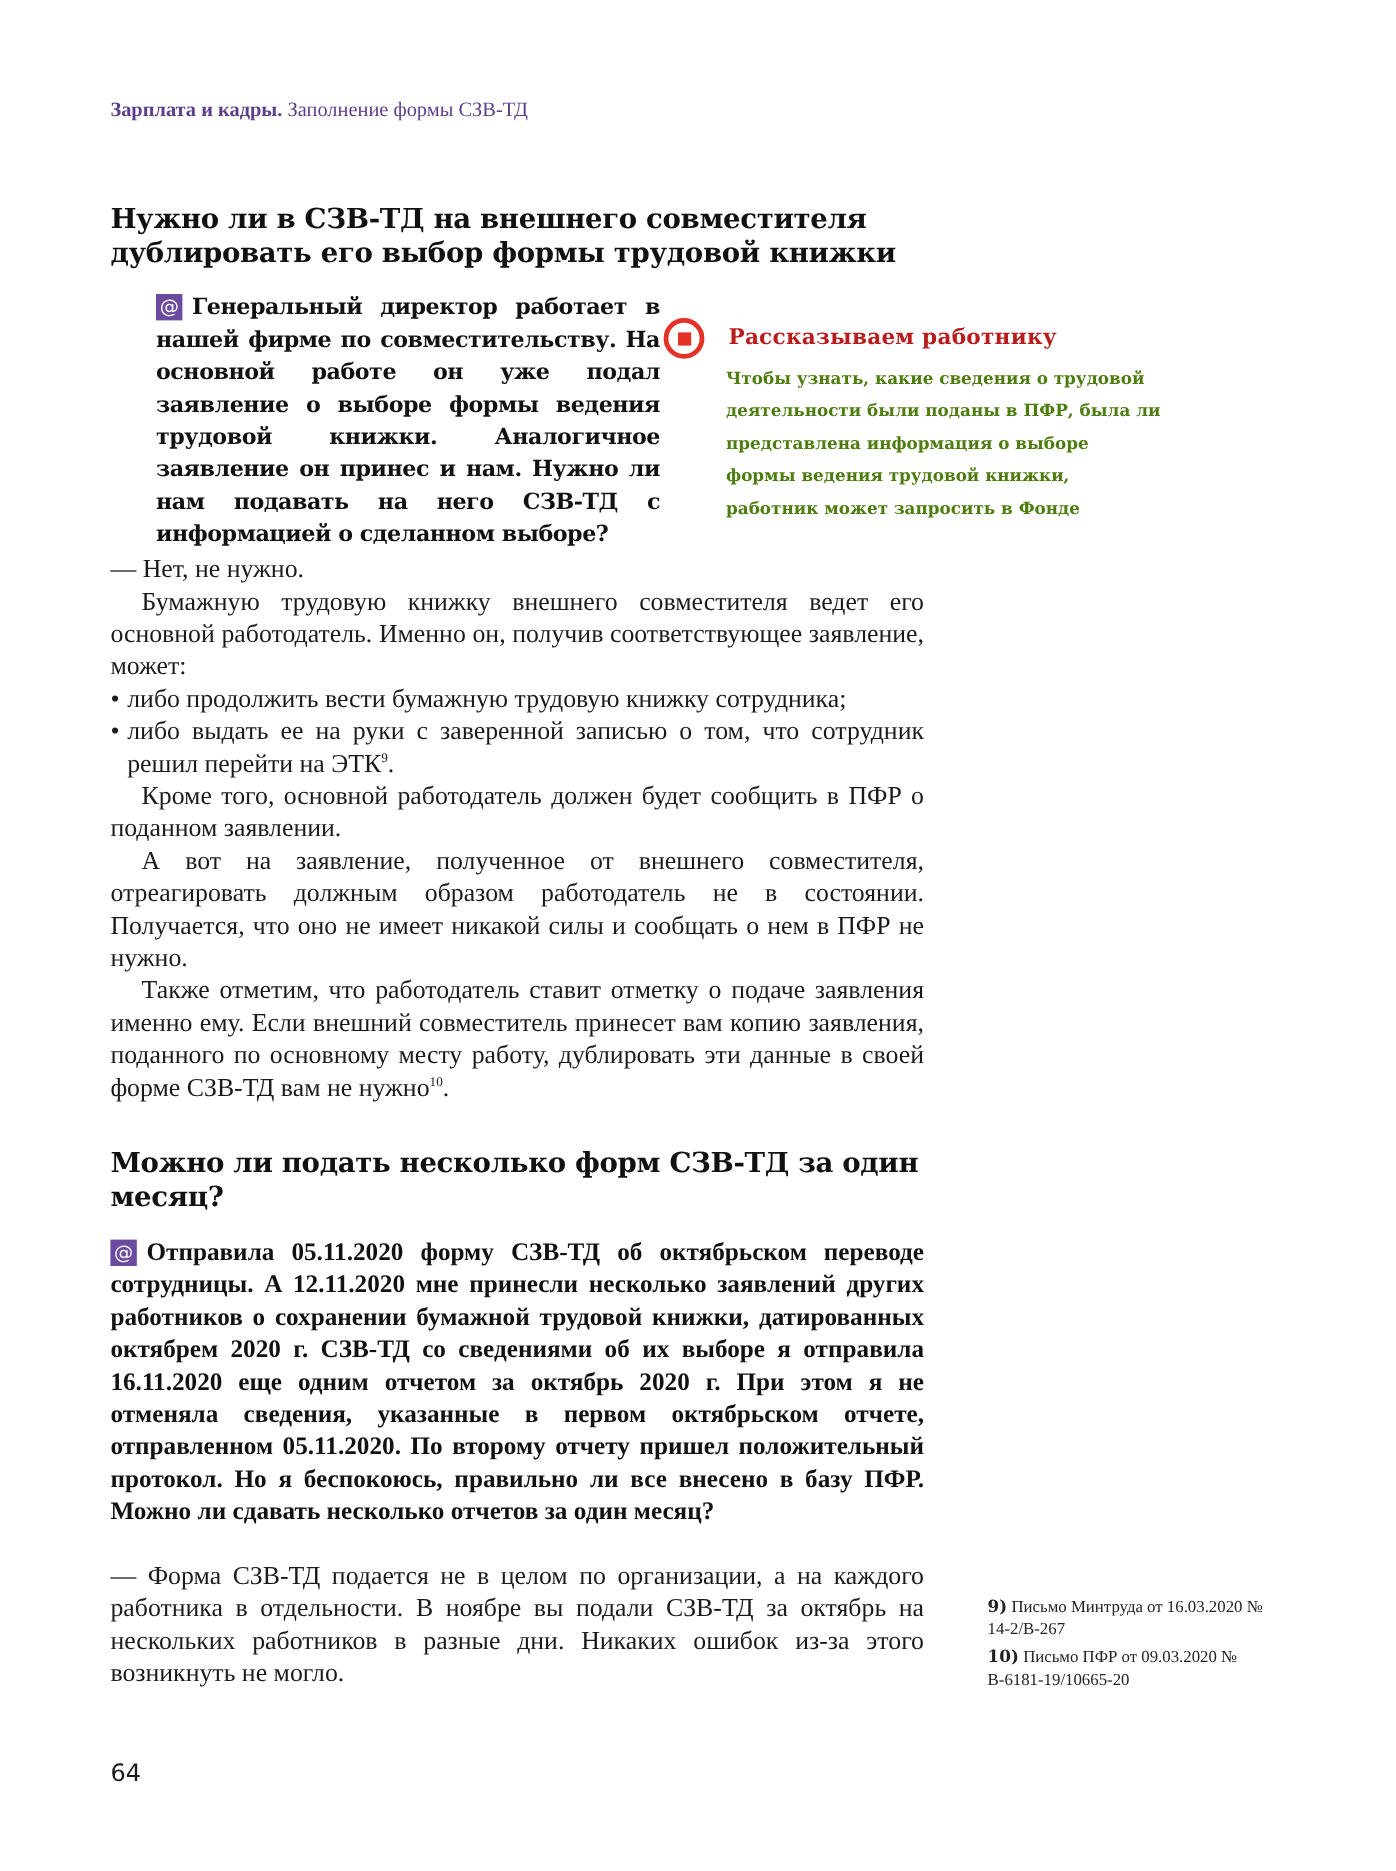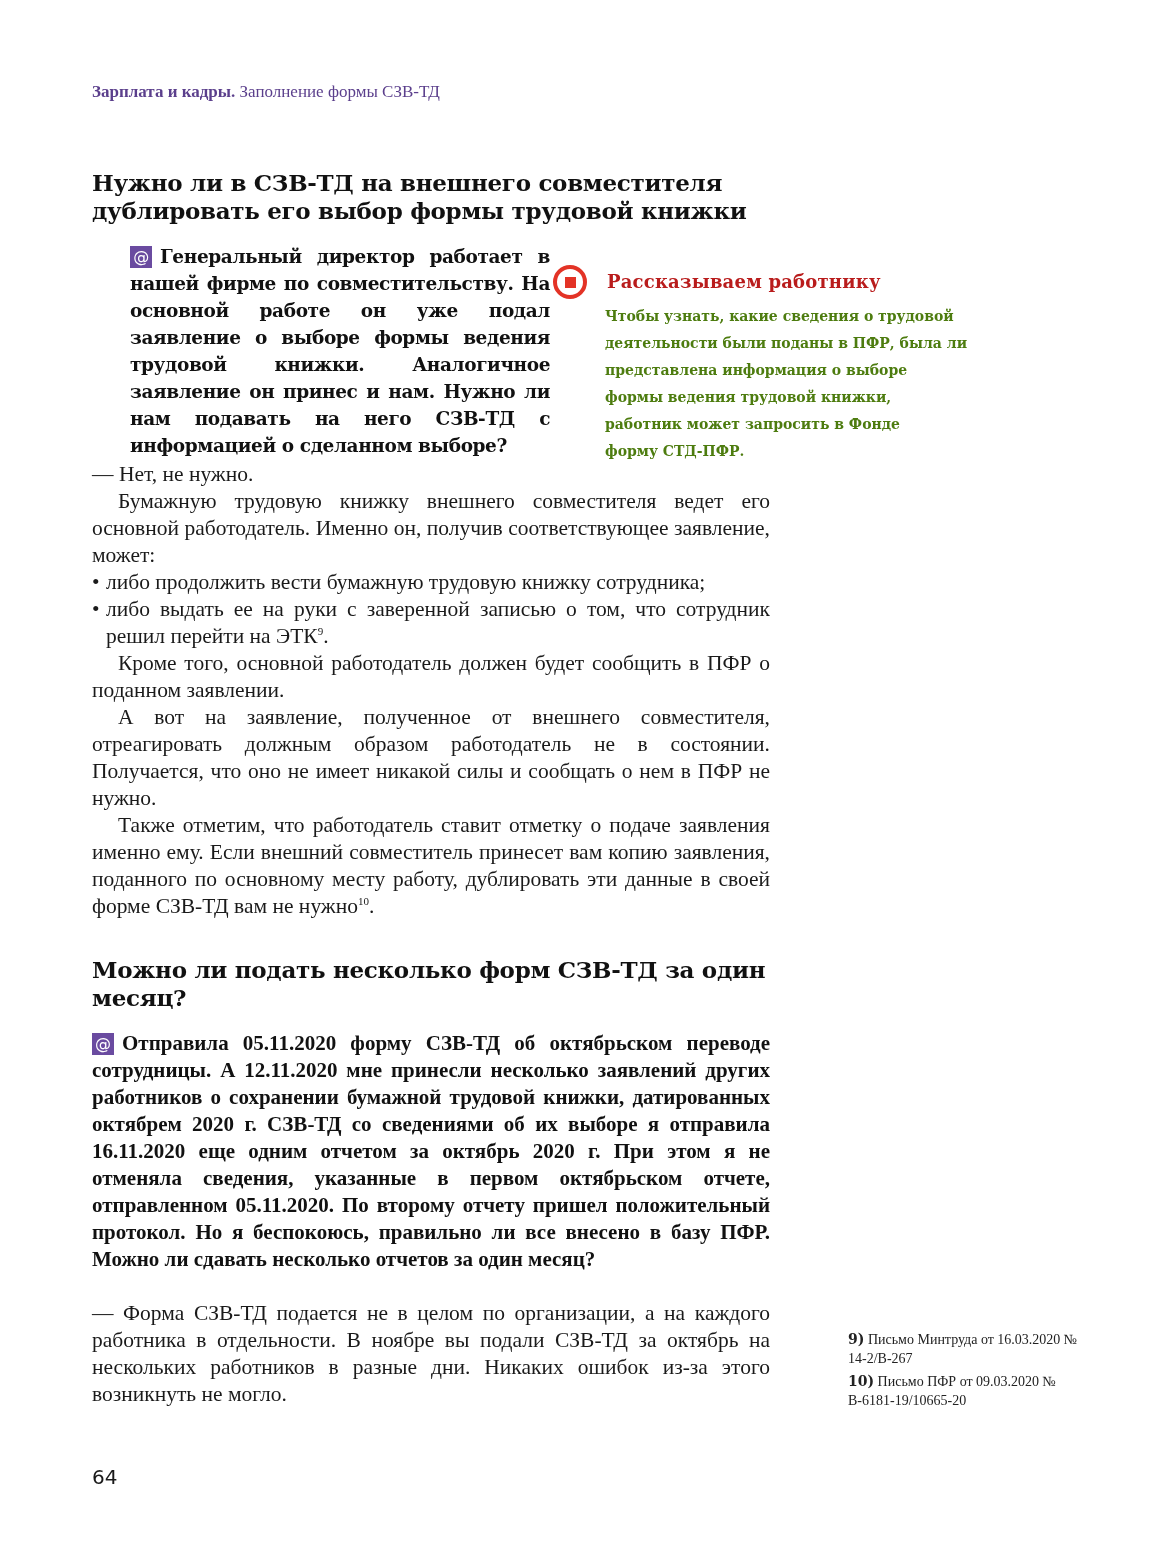--- a/index.html
+++ b/index.html
@@ -40,21 +40,21 @@
   .sb-text { position: absolute; left: 52px; top: 38px; width: 390px; font-family: "DejaVu Serif", serif;
              font-weight: bold; font-size: 14px; line-height: 27px; color: #4d7c0f; }
   .sb-text span { display: block; white-space: nowrap; }
 
   .q2 { position: absolute; left: 92px; top: 1030px; width: 678px;
         font-family: "Liberation Serif", serif; font-weight: bold; font-size: 21px; line-height: 27px;
         text-align: justify; color: #111; }
 
   .answer2 { position: absolute; left: 92px; top: 1300px; width: 678px; }
 
-  .footnotes { position: absolute; left: 848px; top: 1330px; width: 240px;
+  .footnotes { position: absolute; left: 823px; top: 1330px; width: 240px;
                font-family: "Liberation Serif", serif; font-size: 14px; line-height: 19px; color: #222; }
   .footnotes .fn { margin-bottom: 4px; }
   .footnotes b { font-family: "DejaVu Serif", serif; font-size: 14px; }
 
   .page-num { position: absolute; left: 92px; top: 1465px; font-family: "DejaVu Sans", sans-serif;
               font-size: 20px; color: #1a1a1a; }
 </style>
 </head>
 <body>
 
@@ -71,21 +71,20 @@
 
 <div class="sidebar-box">
   <div class="stop-icon"></div>
   <div class="sb-title">Рассказываем  работнику</div>
   <div class="sb-text">
     <span>Чтобы узнать, какие сведения о трудовой</span>
     <span>деятельности были поданы в ПФР, была ли</span>
     <span>представлена информация о выборе</span>
     <span>формы ведения трудовой книжки,</span>
     <span>работник может запросить в Фонде</span>
-    <span>форму СТД-ПФР.</span>
   </div>
 </div>
 
 <div class="answer1 body-text">
   <p>— Нет, не нужно.</p>
   <p class="indent">Бумажную трудовую книжку внешнего совместителя ведет его основной работодатель. Именно он, получив соответствующее заявление, может:</p>
   <p class="bullet">либо продолжить вести бумажную трудовую книжку сотрудника;</p>
   <p class="bullet"><span>либо выдать ее на руки с заверенной записью о том, что сотрудник решил перейти на ЭТК</span><sup>9</sup>.</p>
   <p class="indent">Кроме того, основной работодатель должен будет сообщить в ПФР о поданном заявлении.</p>
   <p class="indent">А вот на заявление, полученное от внешнего совместителя, отреагировать должным образом работодатель не в состоянии. Получается, что оно не имеет никакой силы и сообщать о нем в ПФР не нужно.</p>

